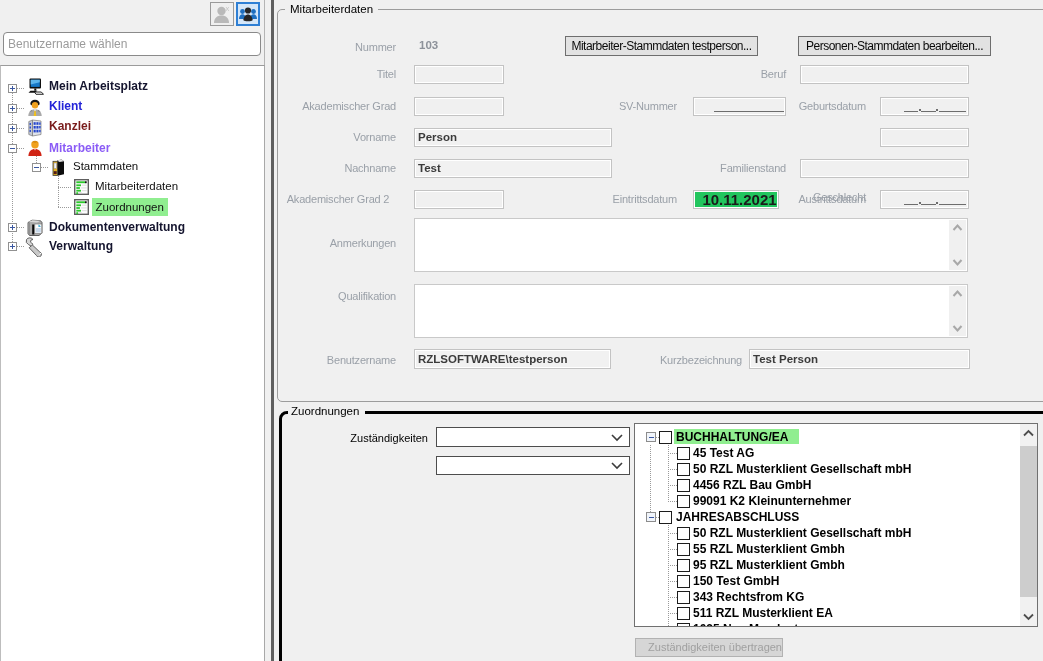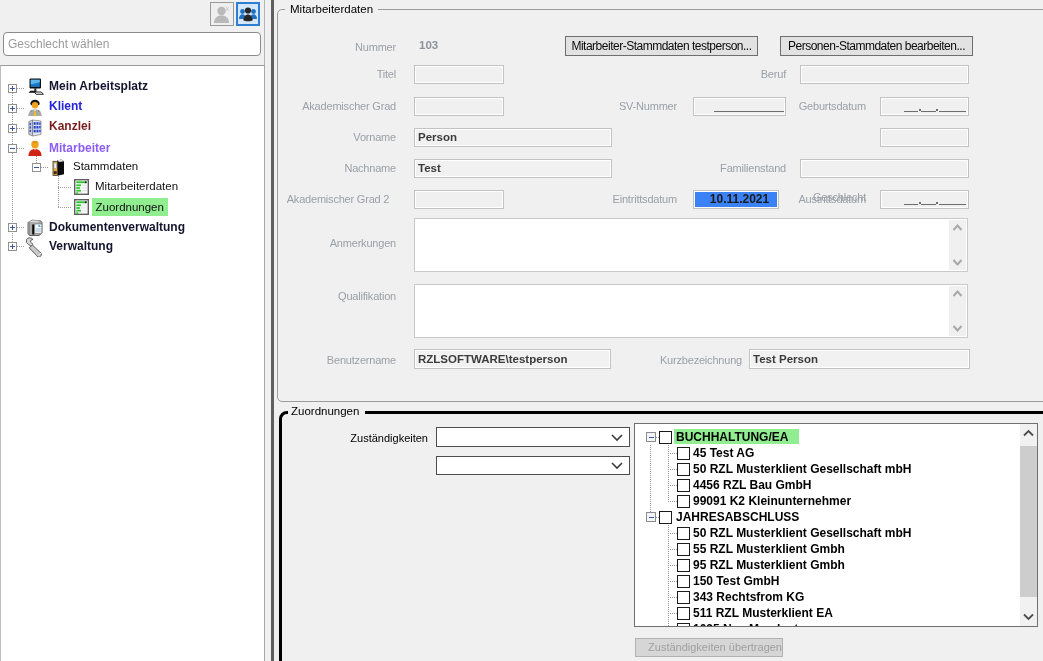--- a/index.html
+++ b/index.html
@@ -36,21 +36,21 @@
     <circle cx="4.5" cy="7.5" r="2.4" fill="#1e6fc0"></circle>
     <path d="M1 15 c0-3.2 1.6-4.8 3.5-4.8 s3.5 1.6 3.5 4.8 z" fill="#1e6fc0"></path>
     <circle cx="15.5" cy="7.5" r="2.4" fill="#1e6fc0"></circle>
     <path d="M12 15 c0-3.2 1.6-4.8 3.5-4.8 s3.5 1.6 3.5 4.8 z" fill="#1e6fc0"></path>
     <circle cx="10" cy="6.5" r="3.1" fill="#262626"></circle>
     <path d="M5.6 16.5 c0-4 2-6 4.4-6 s4.4 2 4.4 6 z" fill="#262626"></path>
     <ellipse cx="10" cy="15.5" rx="4.5" ry="1.8" fill="#262626"></ellipse>
   </svg>
 </div>
 
-<div class="abs" style="left:3px; top:32px; width:258px; height:24px; background:#fff; border:1px solid #8a8a8a; border-radius:4px; font-size:12px; color:#9b9b9b; line-height:22px; padding-left:4px;">Geschlecht wählen</div>
+<div class="abs" style="left:3px; top:32px; width:258px; height:24px; background:#fff; border:1px solid #8a8a8a; border-radius:4px; font-size:12px; color:#9b9b9b; line-height:22px; padding-left:4px;">Benutzername wählen</div>
 
 <div class="abs" style="left:0; top:65px; width:265px; height:596px; background:#fff; border-top:1px solid #9b9b9b; border-right:1px solid #a8a8a8; border-left:1px solid #bdbdbd;"></div>
 <div class="abs" style="left:264px; top:0; width:1px; height:65px; background:#b4b4b4;"></div>
 
 <div class="dot-v" style="left:12px; top:93px; height:155px;"></div>
 <div class="dot-h" style="left:17px; top:88px; width:8px;"></div>
 <div class="dot-h" style="left:17px; top:108px; width:8px;"></div>
 <div class="dot-h" style="left:17px; top:128px; width:8px;"></div>
 <div class="dot-h" style="left:17px; top:148px; width:8px;"></div>
 <div class="dot-h" style="left:17px; top:227px; width:8px;"></div>
@@ -187,21 +187,21 @@
 <div class="tlabel" style="left:49px; top:237px; font-weight:bold; color:#14142e;">Verwaltung</div>
 
 <div class="abs" style="left:271px; top:0; width:3px; height:661px; background:#5f5f5f;"></div>
 
 <div class="abs" style="left:277px; top:9px; width:796px; height:393px; border:1px solid #9c9c9c; border-radius:5px;"></div>
 <div class="abs" style="left:285px; top:3px; font-size:11.5px; color:#000; background:#f0f0f0; padding:0 5px; height:13px; line-height:13px;">Mitarbeiterdaten</div>
 
 <div class="lbl" style="left:280px; top:40px; width:116px;">Nummer</div>
 <div class="abs" style="left:419px; top:39px; font-size:11.5px; font-weight:bold; color:#8d929a;">103</div>
 <div class="btn" style="left:565px; top:36px; width:193px;">Mitarbeiter-Stammdaten testperson...</div>
-<div class="btn" style="left:780px; top:36px; width:193px;">Personen-Stammdaten bearbeiten...</div>
+<div class="btn" style="left:798px; top:36px; width:193px;">Personen-Stammdaten bearbeiten...</div>
 
 <div class="lbl" style="left:280px; top:67px; width:116px;">Titel</div>
 <div class="inp" style="left:414px; top:65px; width:90px;"></div>
 <div class="lbl" style="left:670px; top:67px; width:116px;">Beruf</div>
 <div class="inp" style="left:800px; top:65px; width:169px;"></div>
 
 <div class="lbl" style="left:280px; top:99px; width:116px;">Akademischer Grad</div>
 <div class="inp" style="left:414px; top:97px; width:90px;"></div>
 <div class="lbl" style="left:561px; top:99px; width:116px;">SV-Nummer</div>
 <div class="inp" style="left:693px; top:97px; width:93px;"></div>
@@ -220,21 +220,21 @@
 <div class="inp" style="left:880px; top:128px; width:89px;"></div>
 
 <div class="lbl" style="left:280px; top:161px; width:116px;">Nachname</div>
 <div class="inp val" style="left:414px; top:159px; width:198px;">Test</div>
 <div class="lbl" style="left:670px; top:161px; width:116px;">Familienstand</div>
 <div class="inp" style="left:800px; top:159px; width:169px;"></div>
 
 <div class="lbl" style="left:280px; top:192px; width:116px;text-align:center;">Akademischer Grad 2</div>
 <div class="inp" style="left:414px; top:190px; width:90px;"></div>
 <div class="lbl" style="left:561px; top:192px; width:116px;">Eintrittsdatum</div>
-<div class="inp val" style="left:693px; top:190px; width:86px; text-align:center; padding-left:7px; color:#1a1a1a; background:#3b82f6; font-size:12px;">10.11.2021</div>
+<div class="inp val" style="left:693px; top:190px; width:86px; text-align:center; padding-left:7px; color:#1a1a1a; background:#22c55e; font-size:15px;">10.11.2021</div>
 <div class="lbl" style="left:750px; top:192px; width:116px;">Austrittsdatum</div>
 <div class="inp" style="left:880px; top:190px; width:89px;"></div>
 <div class="mask" style="left:904px; top:204px; width:14px;"></div>
 <div class="maskd" style="left:918.5px; top:201.5px;"></div>
 <div class="mask" style="left:921px; top:204px; width:15px;"></div>
 <div class="maskd" style="left:936px; top:201.5px;"></div>
 <div class="mask" style="left:939px; top:204px; width:27px;"></div>
 
 <div class="lbl" style="left:280px; top:236px; width:116px;">Anmerkungen</div>
 <div class="abs" style="left:414px; top:218px; width:554px; height:54px; background:#fff; border:1px solid #c9c9c9;">

